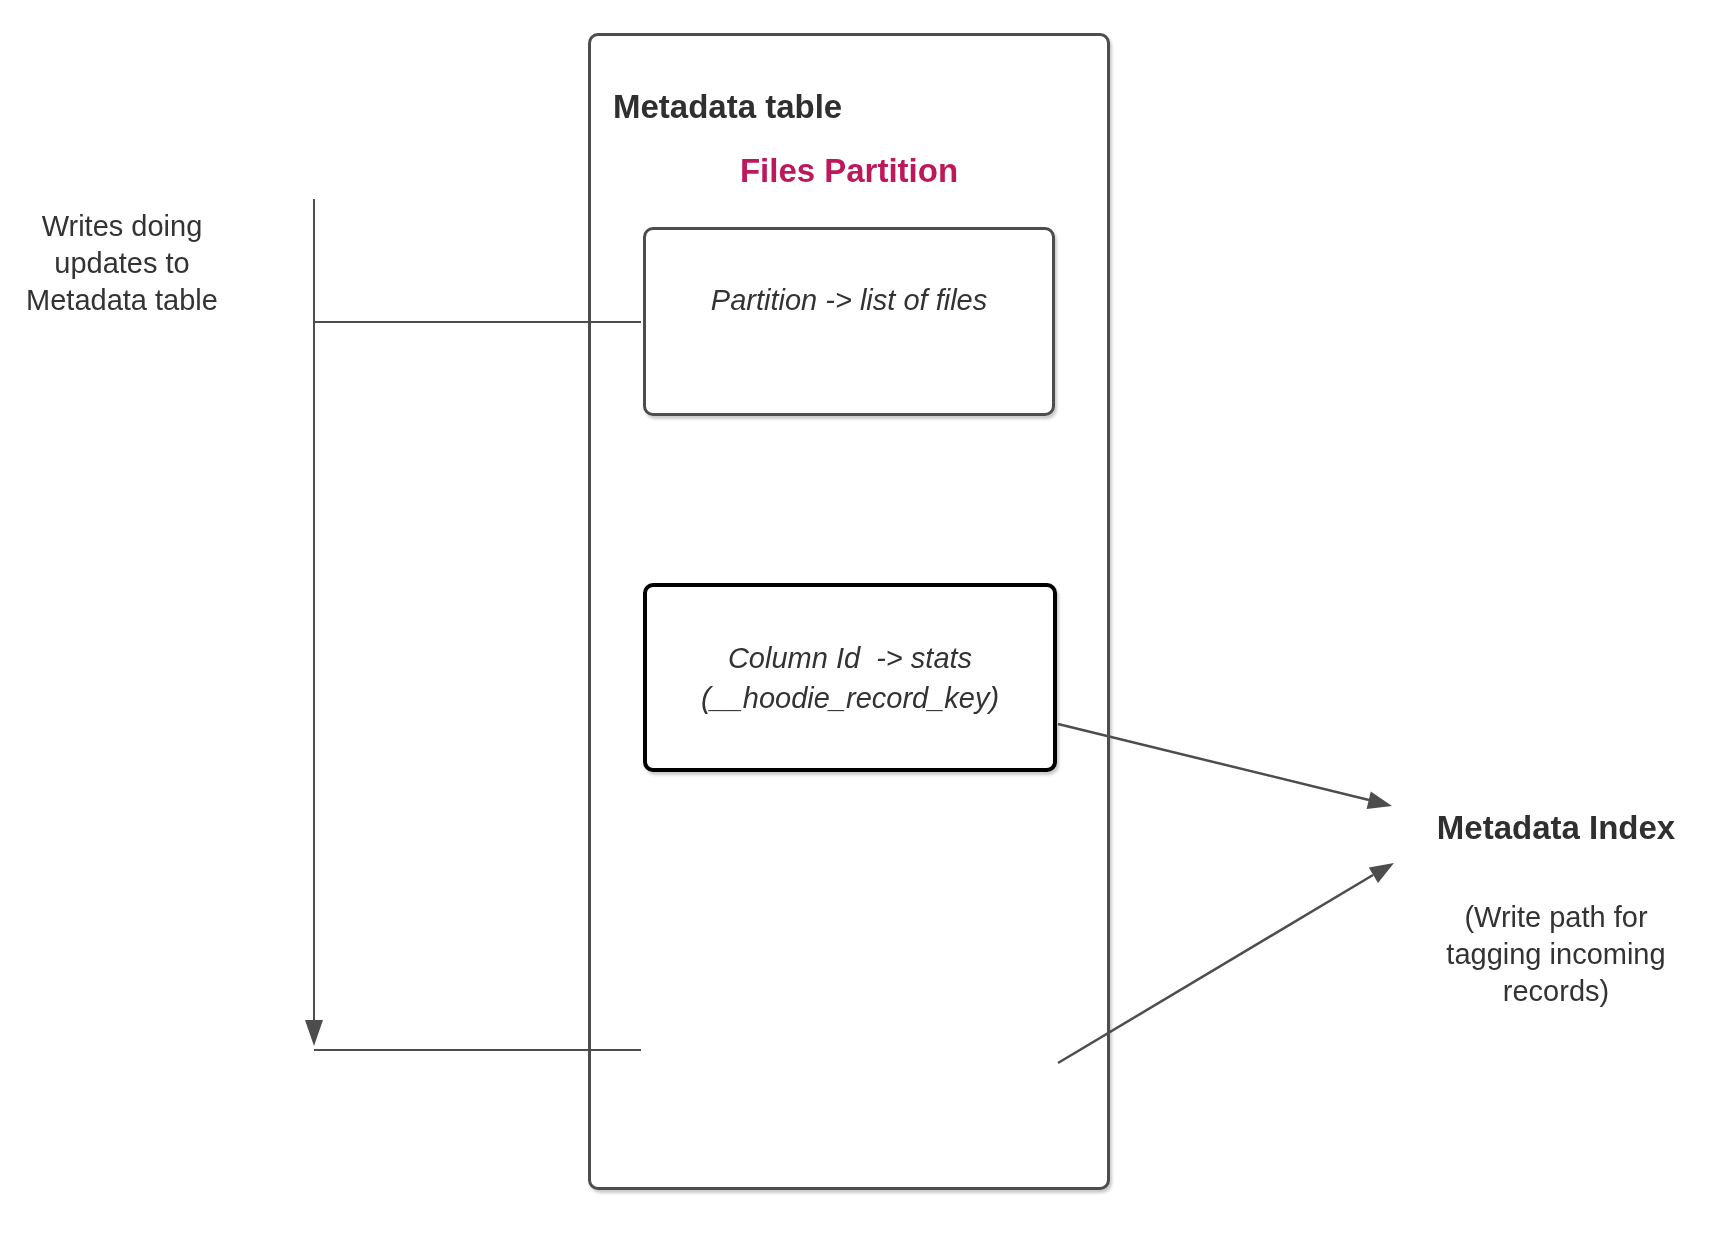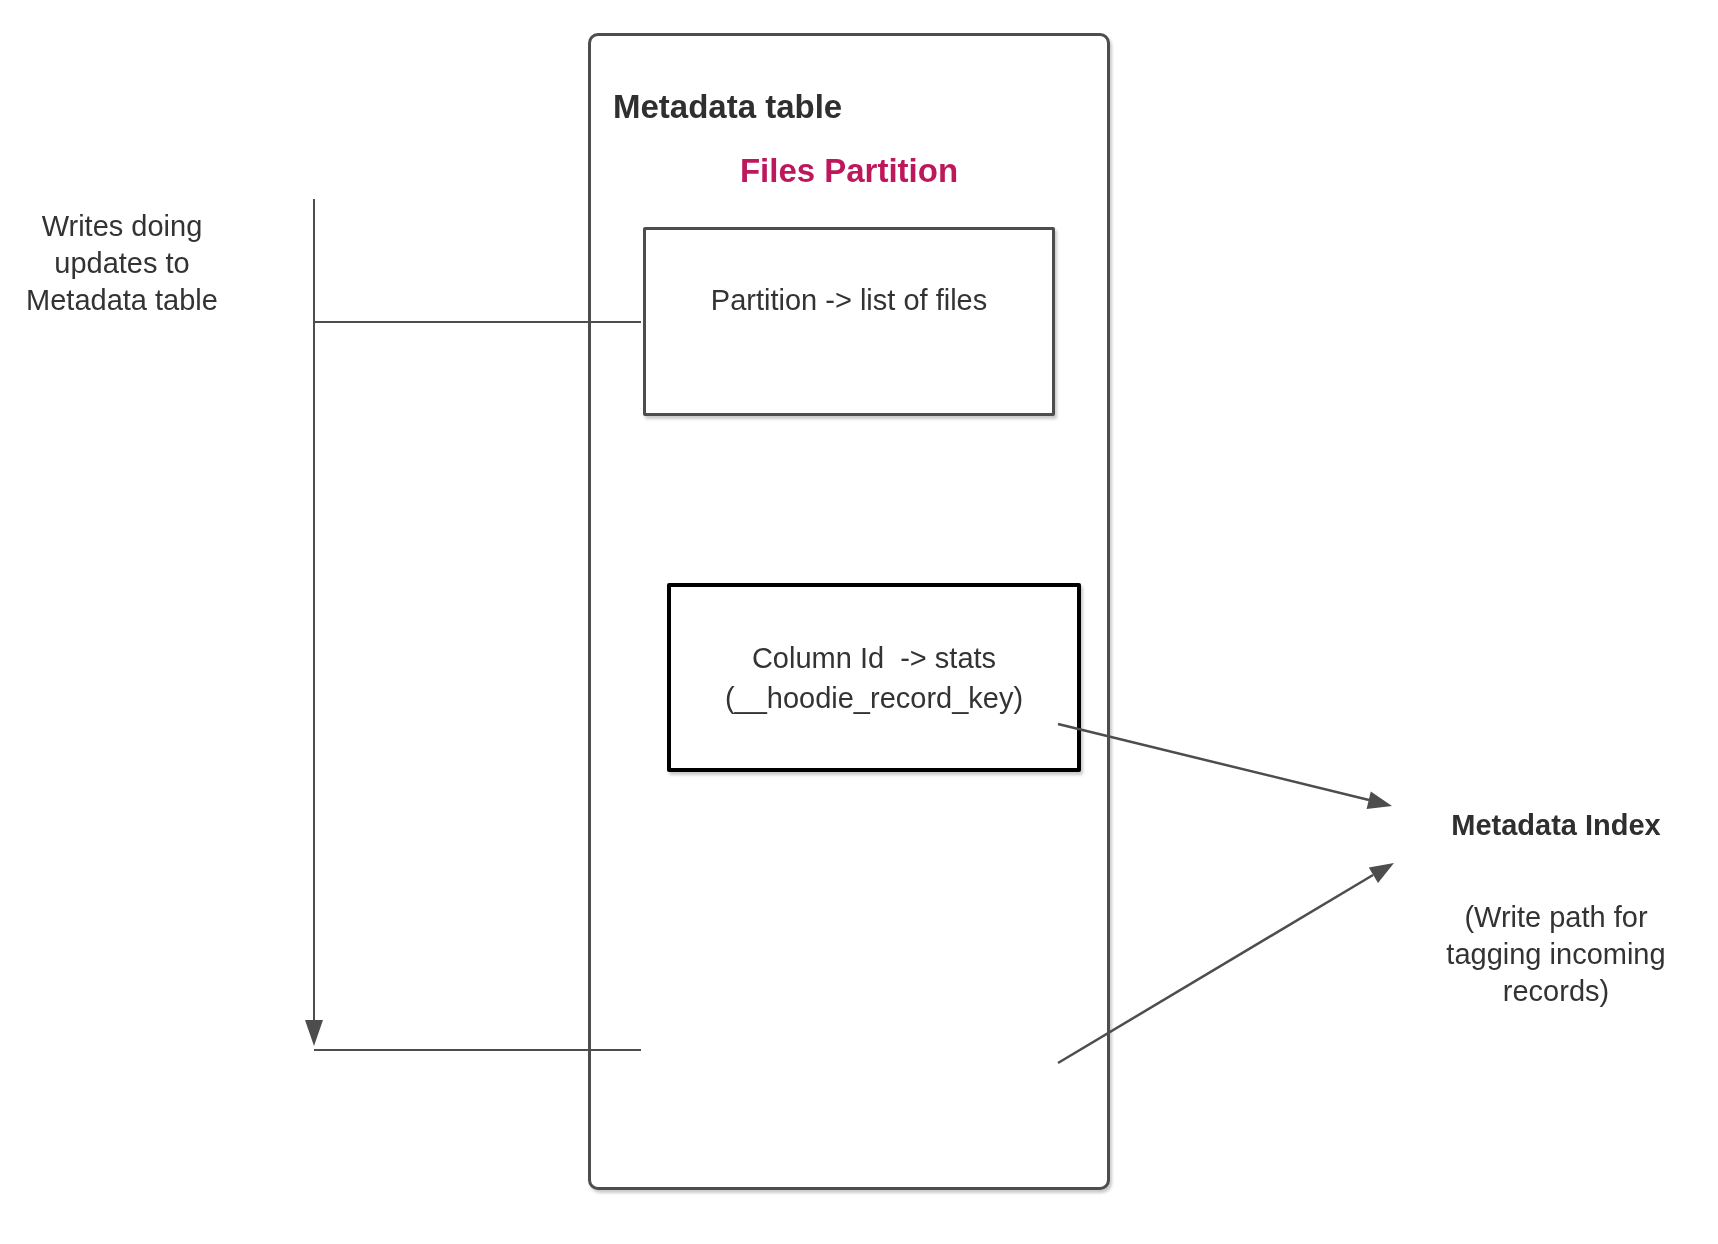--- a/index.html
+++ b/index.html
@@ -52,31 +52,32 @@
     text-align: center;
     white-space: pre-wrap;
   }
 
   .inner-box {
     position: absolute;
     left: 643px;
     width: 412px;
     background: #ffffff;
     border: 3px solid #4d4d4d;
-    border-radius: 2px;
+    border-radius: 10px;
     box-sizing: border-box;
     display: flex;
     align-items: center;
     justify-content: center;
     font-size: 29px;
     line-height: 40px;
     text-align: center;
     color: #333333;
     white-space: pre-wrap;
     box-shadow: 2px 3px 3px rgba(102,102,102,0.35);
+    font-style: italic;
   }
   .inner-box.emphasis {
     border: 4px solid #000000;
   }
   .inner-box.lift {
     padding-bottom: 44px;
   }
 
   .note-text {
     position: absolute;
@@ -85,21 +86,21 @@
     text-align: center;
     color: #333333;
     white-space: pre-wrap;
   }
 
   .index-title {
     position: absolute;
     left: 1396px;
     top: 809px;
     width: 320px;
-    font-size: 29px;
+    font-size: 33px;
     font-weight: bold;
     color: #2f2f2f;
     text-align: center;
     white-space: pre-wrap;
   }
   .index-subtitle {
     position: absolute;
     left: 1396px;
     top: 899px;
     width: 320px;
@@ -130,21 +131,21 @@
 
   <div class="container-box"></div>
 
   <div class="container-title">Metadata table</div>
 
   <div class="section-heading" style="top:149px;">Files Partition</div>
   <div class="inner-box lift" style="top:227px; height:189px;">
     <span>Partition -&gt; list of files</span>
   </div>
 
-  <div class="inner-box emphasis" style="top:583px; height:189px; width:414px;margin-left:24px;">
+  <div class="inner-box emphasis" style="top:583px; height:189px; width:414px;">
     <span>Column Id  -&gt; stats
 (__hoodie_record_key)</span>
   </div>
 
 
   <div class="index-title">Metadata Index</div>
   <div class="index-subtitle">(Write path for
 tagging incoming
 records)</div>
 

